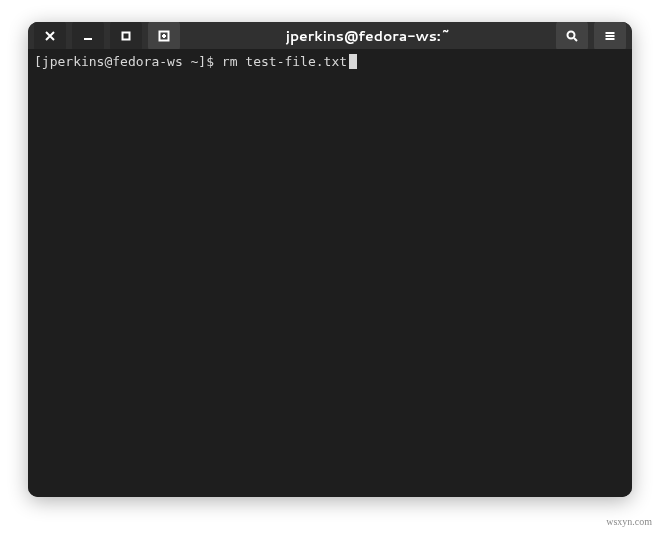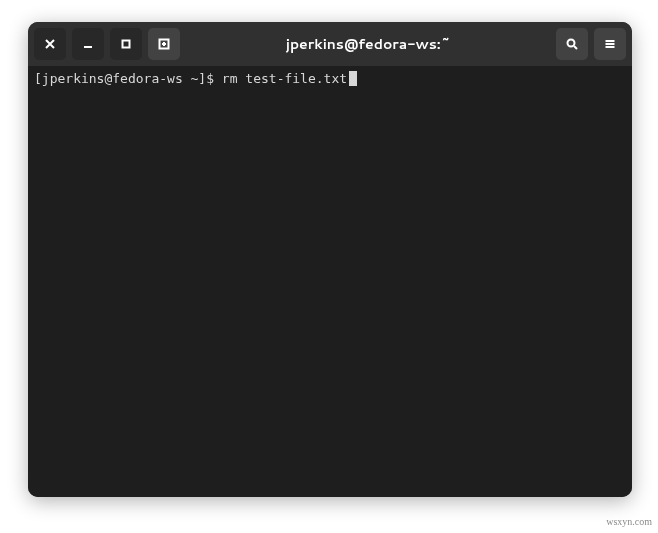--- a/index.html
+++ b/index.html
@@ -21,21 +21,21 @@
       width: 604px;
       height: 475px;
       background: #1e1e1e;
       border-radius: 10px;
       overflow: hidden;
       box-shadow: 0 4px 20px rgba(0,0,0,0.3);
       display: flex;
       flex-direction: column;
     }
     .titlebar {
-      height: 44px;
+      height: 27px;
       background: #303030;
       display: flex;
       align-items: center;
       padding: 0 6px;
       gap: 6px;
     }
     .titlebar-left {
       display: flex;
       gap: 6px;
       align-items: center;

